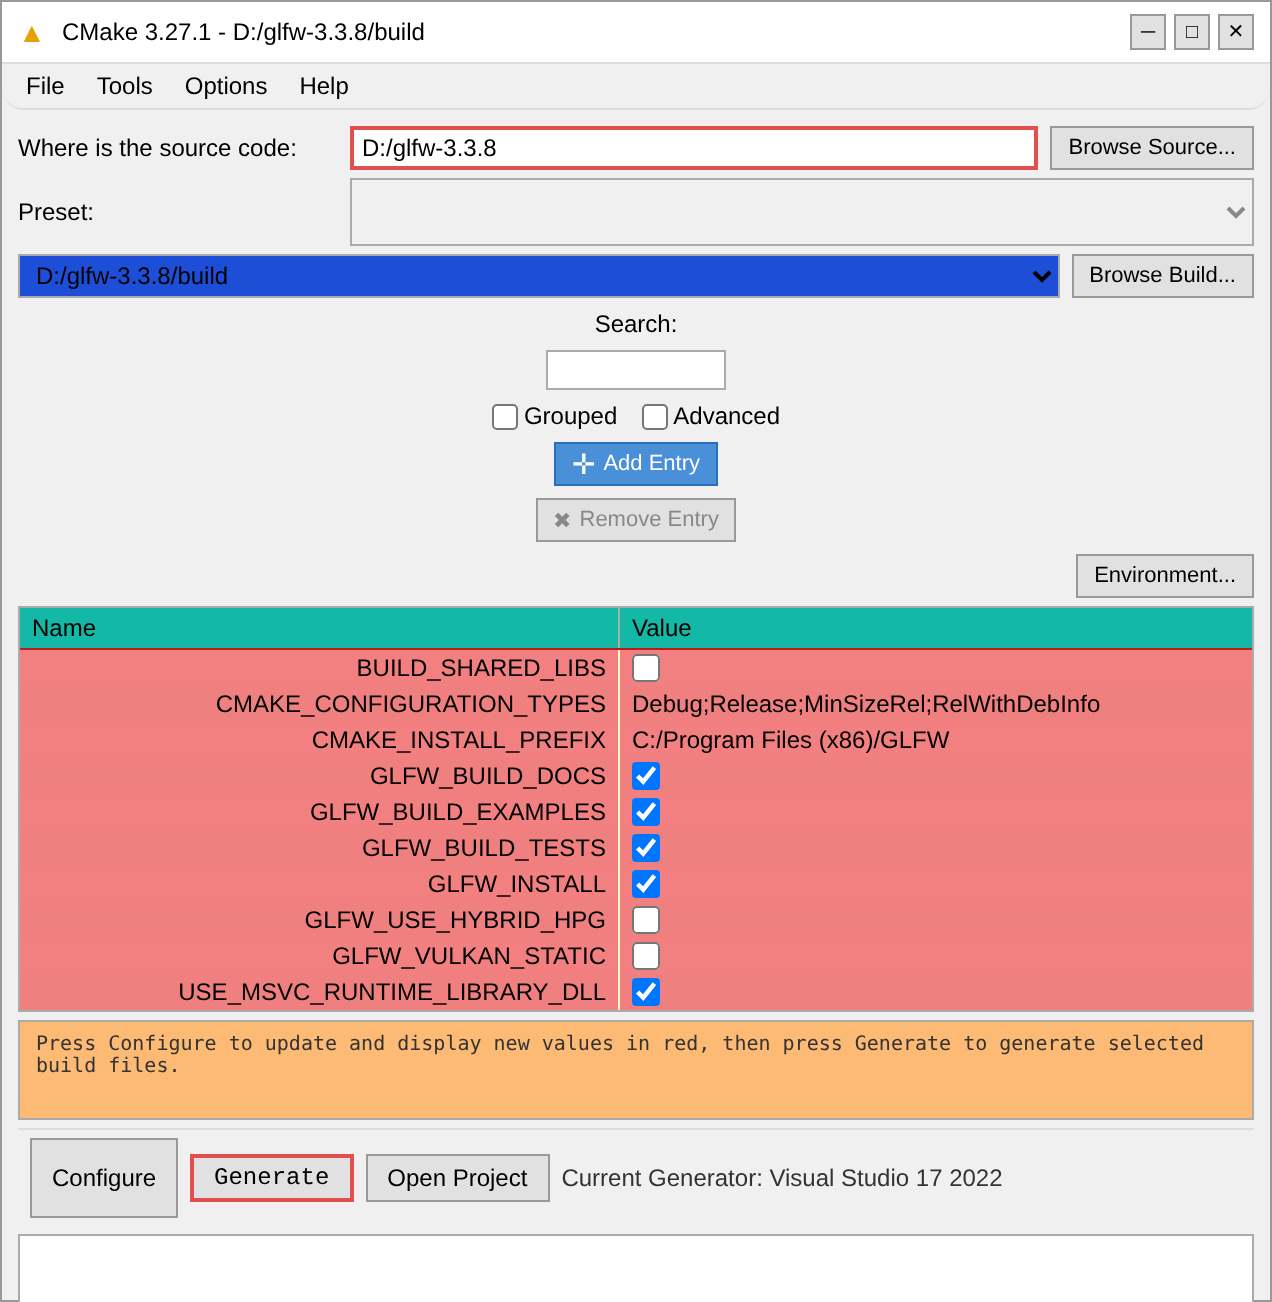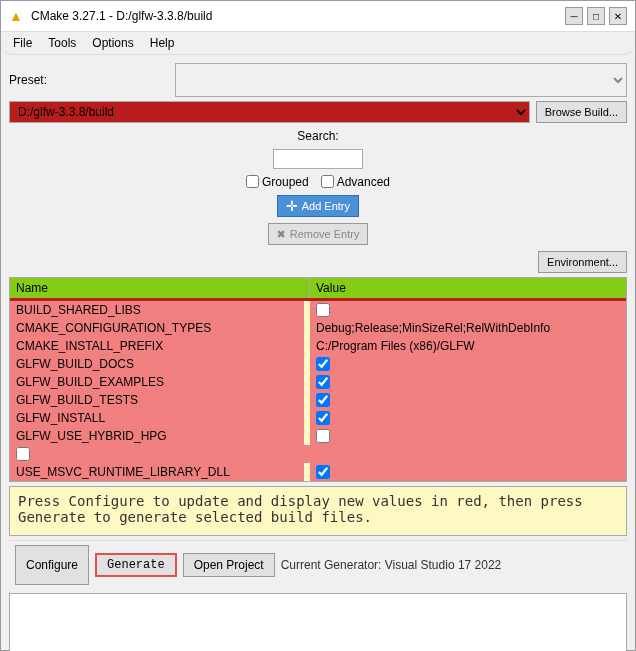--- a/index.html
+++ b/index.html
@@ -15,44 +15,44 @@
     
     .menu-bar { display: flex; padding: 2px 4px; border-bottom: 1px solid #ddd; background: #f0f0f0; border-radius: 11px; }
     .menu-item { padding: 2px 8px; cursor: pointer; font-size: 12px; }
     
     .content { flex: 1; padding: 8px; display: flex; flex-direction: column; gap: 4px; }
     
     .form-row { display: flex; align-items: center; gap: 6px; }
     .form-label { font-size: 12px; white-space: nowrap; min-width: 160px; }
     .form-input { flex: 1; height: 22px; border: 2px solid #e05050; padding: 2px 4px; font-size: 12px; background: white; }
     .browse-btn { height: 22px; padding: 0 8px; font-size: 11px; background: #e1e1e1; border: 1px solid #999; cursor: pointer; white-space: nowrap; }
-    .build-select { flex: 1; height: 22px; border: 1px solid #aaa; padding: 2px 4px; font-size: 12px; background: #b91c1c; }
+    .build-select { flex: 1; height: 22px; border: 1px solid #aaa; padding: 2px 4px; font-size: 12px; background: #1d4ed8; }
     
     .toolbar-row { display: flex; align-items: center; gap: 6px; margin-top: 2px; flex-direction: column; }
     .search-label { font-size: 12px; }
     .search-input { width: 90px; height: 20px; border: 1px solid #aaa; padding: 2px 4px; font-size: 12px; }
     .checkbox-group { display: flex; align-items: center; gap: 12px; }
-    .checkbox-label { display: flex; align-items: flex-start; gap: 3px; font-size: 12px; cursor: pointer; }
+    .checkbox-label { display: flex; align-items: flex-end; gap: 3px; font-size: 12px; cursor: pointer; }
     .add-entry-btn { height: 22px; padding: 0 8px; background: #4a90d9; color: white; border: 1px solid #2a70b9; cursor: pointer; font-size: 11px; display: flex; align-items: center; gap: 4px; }
     .remove-entry-btn { height: 22px; padding: 0 8px; background: #e1e1e1; color: #888; border: 1px solid #999; cursor: pointer; font-size: 11px; display: flex; align-items: center; gap: 4px; }
     .env-btn { height: 22px; padding: 0 8px; background: #e1e1e1; border: 1px solid #999; cursor: pointer; font-size: 11px; margin-left: auto; }
     
     .table-container { border: 1px solid #aaa; flex: 1; background: white; overflow: hidden; display: flex; flex-direction: column; }
-    .table-header { display: flex; background: #84cc16; border-bottom: 3px solid #b91c1c; }
+    .table-header { display: flex; background: #14b8a6; border-bottom: 1px solid #b91c1c; }
     .col-name { width: 300px; padding: 3px 6px; font-size: 12px; font-weight: normal; border-right: 1px solid #aaa; }
     .col-value { flex: 1; padding: 3px 6px; font-size: 12px; font-weight: normal; }
     
     .table-body { flex: 1; overflow-y: auto; }
     .table-row { display: flex; align-items: center; background: #f28080; }
     .table-row:nth-child(even) { background: #f08080; }
-    .cell-name { width: 300px; padding: 2px 6px; font-size: 12px; color: #000; border-right: 6px solid #fef9c3; white-space: nowrap; overflow: hidden; }
+    .cell-name { width: 300px; padding: 2px 6px; font-size: 12px; color: #000; border-right: 1px solid #fef9c3; white-space: nowrap; overflow: hidden; text-align: right; }
     .cell-value { flex: 1; padding: 2px 6px; font-size: 12px; color: #000; display: flex; align-items: center; }
     .cell-checkbox { width: 14px; height: 14px; }
     
-    .status-bar { border: 1px solid #aaa; background: #fef9c3; padding: 6px 8px; font-size: 14px; color: #333; min-height: 50px; font-family: monospace; }
+    .status-bar { border: 1px solid #aaa; background: #fdba74; padding: 6px 8px; font-size: 10px; color: #333; min-height: 50px; font-family: monospace; }
     
     .bottom-bar { display: flex; align-items: center; padding: 4px 6px; gap: 6px; border-top: 1px solid #ddd; }
     .configure-btn { height: 40px; padding: 0 10px; background: #e1e1e1; border: 1px solid #999; cursor: pointer; font-size: 12px; }
     .generate-btn { height: 24px; padding: 0 10px; background: #e1e1e1; border: 2px solid #e05050; cursor: pointer; font-size: 12px; font-weight: normal; font-family: Liberation Mono, monospace; }
     .open-project-btn { height: 24px; padding: 0 10px; background: #e1e1e1; border: 1px solid #999; cursor: pointer; font-size: 12px; }
     .generator-text { font-size: 12px; color: #333; }
     
     .output-area { border: 1px solid #aaa; background: white; height: 80px; margin: 0 0 2px 0; }
     
     .watermark { text-align: right; font-size: 10px; color: #888; padding: 1px 4px; }
@@ -78,20 +78,25 @@
 
   <div class="menu-bar">
     <span class="menu-item">File</span>
     <span class="menu-item">Tools</span>
     <span class="menu-item">Options</span>
     <span class="menu-item">Help</span>
   </div>
 
   <div class="content">
 
+    <div class="form-row">
+      <label class="form-label">Where is the source code:</label>
+      <input class="form-input" type="text" value="D:/glfw-3.3.8" style="">
+      <button class="browse-btn">Browse Source...</button>
+    </div>
 
     <div class="preset-row">
       <label class="preset-label">Preset:</label>
       <select class="preset-select">
         <option>&lt;custom&gt;</option>
       </select>
     </div>
 
     <div class="form-row">
       <select class="build-select">
@@ -177,20 +182,21 @@
         </div>
 
         <div class="table-row">
           <div class="cell-name">GLFW_USE_HYBRID_HPG</div>
           <div class="cell-value">
               <input type="checkbox" class="cell-checkbox" style="">
             </div>
         </div>
 
         <div class="table-row">
+          <div class="cell-name">GLFW_VULKAN_STATIC</div>
           <div class="cell-value">
               <input type="checkbox" class="cell-checkbox" style="">
             </div>
         </div>
 
         <div class="table-row">
           <div class="cell-name">USE_MSVC_RUNTIME_LIBRARY_DLL</div>
           <div class="cell-value">
               <input type="checkbox" class="cell-checkbox" checked="" style="">
             </div>

